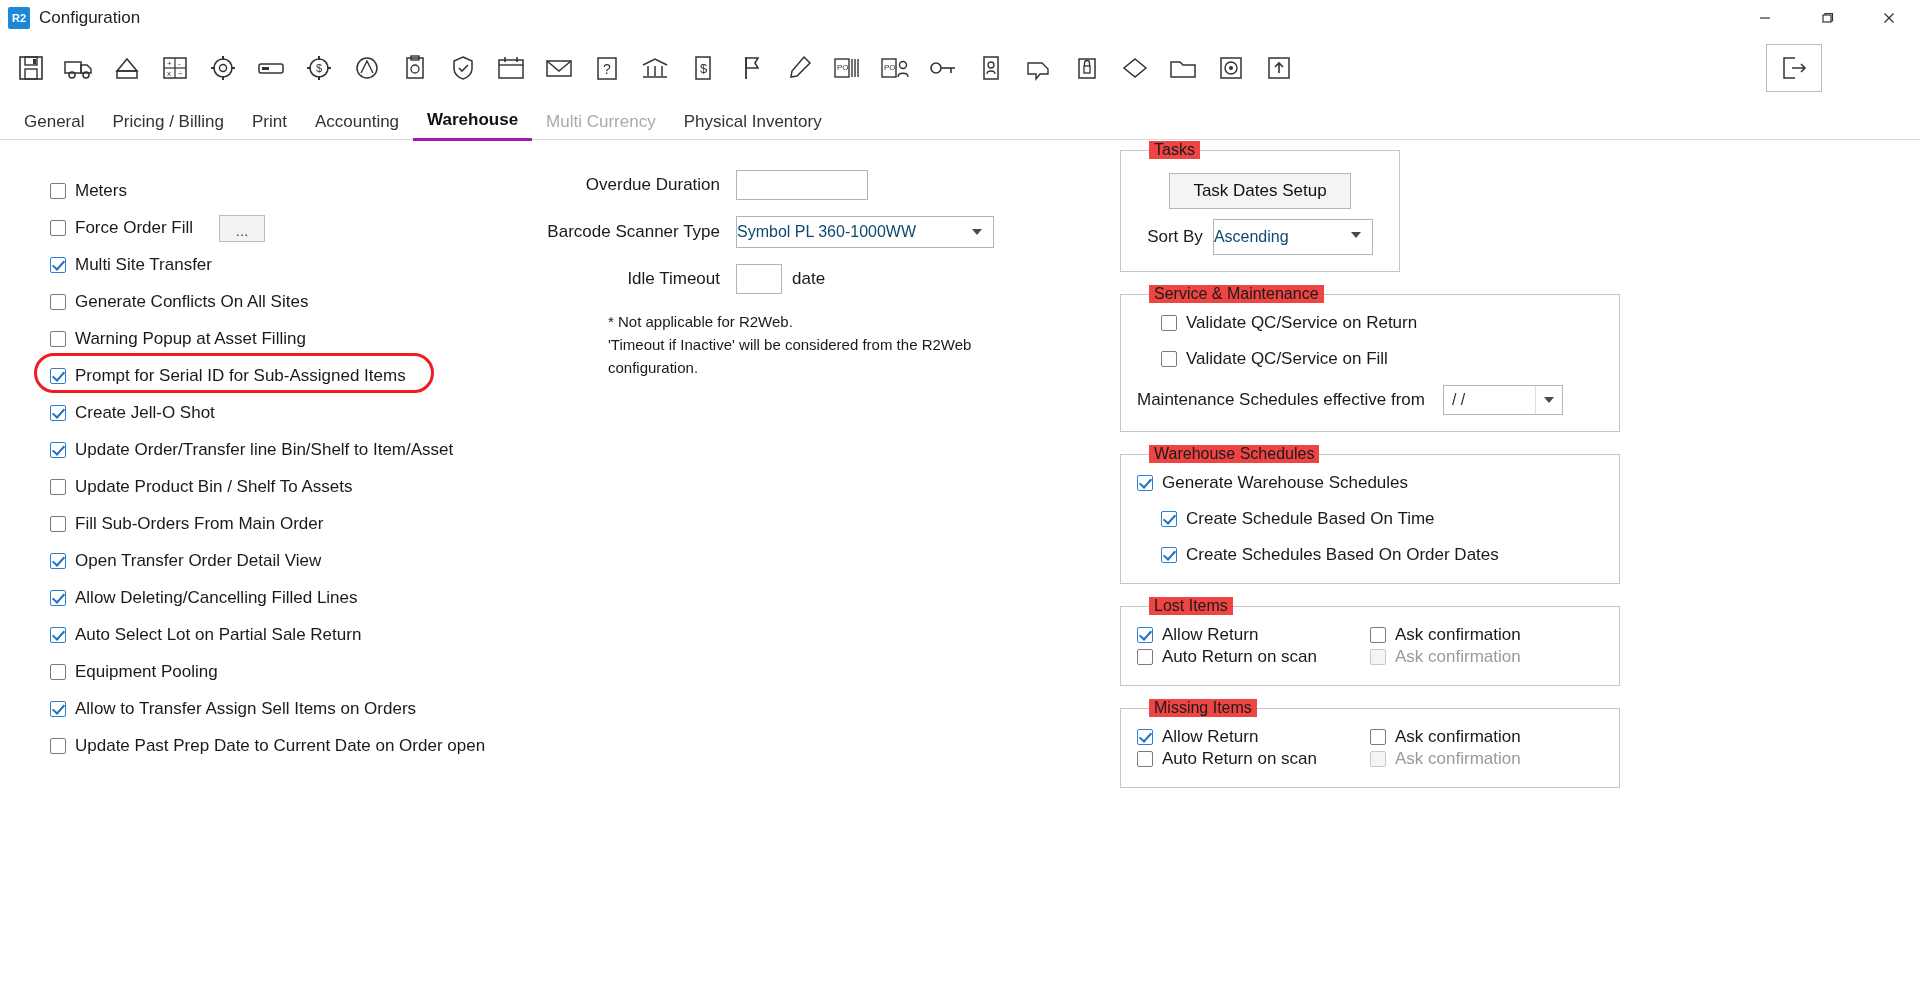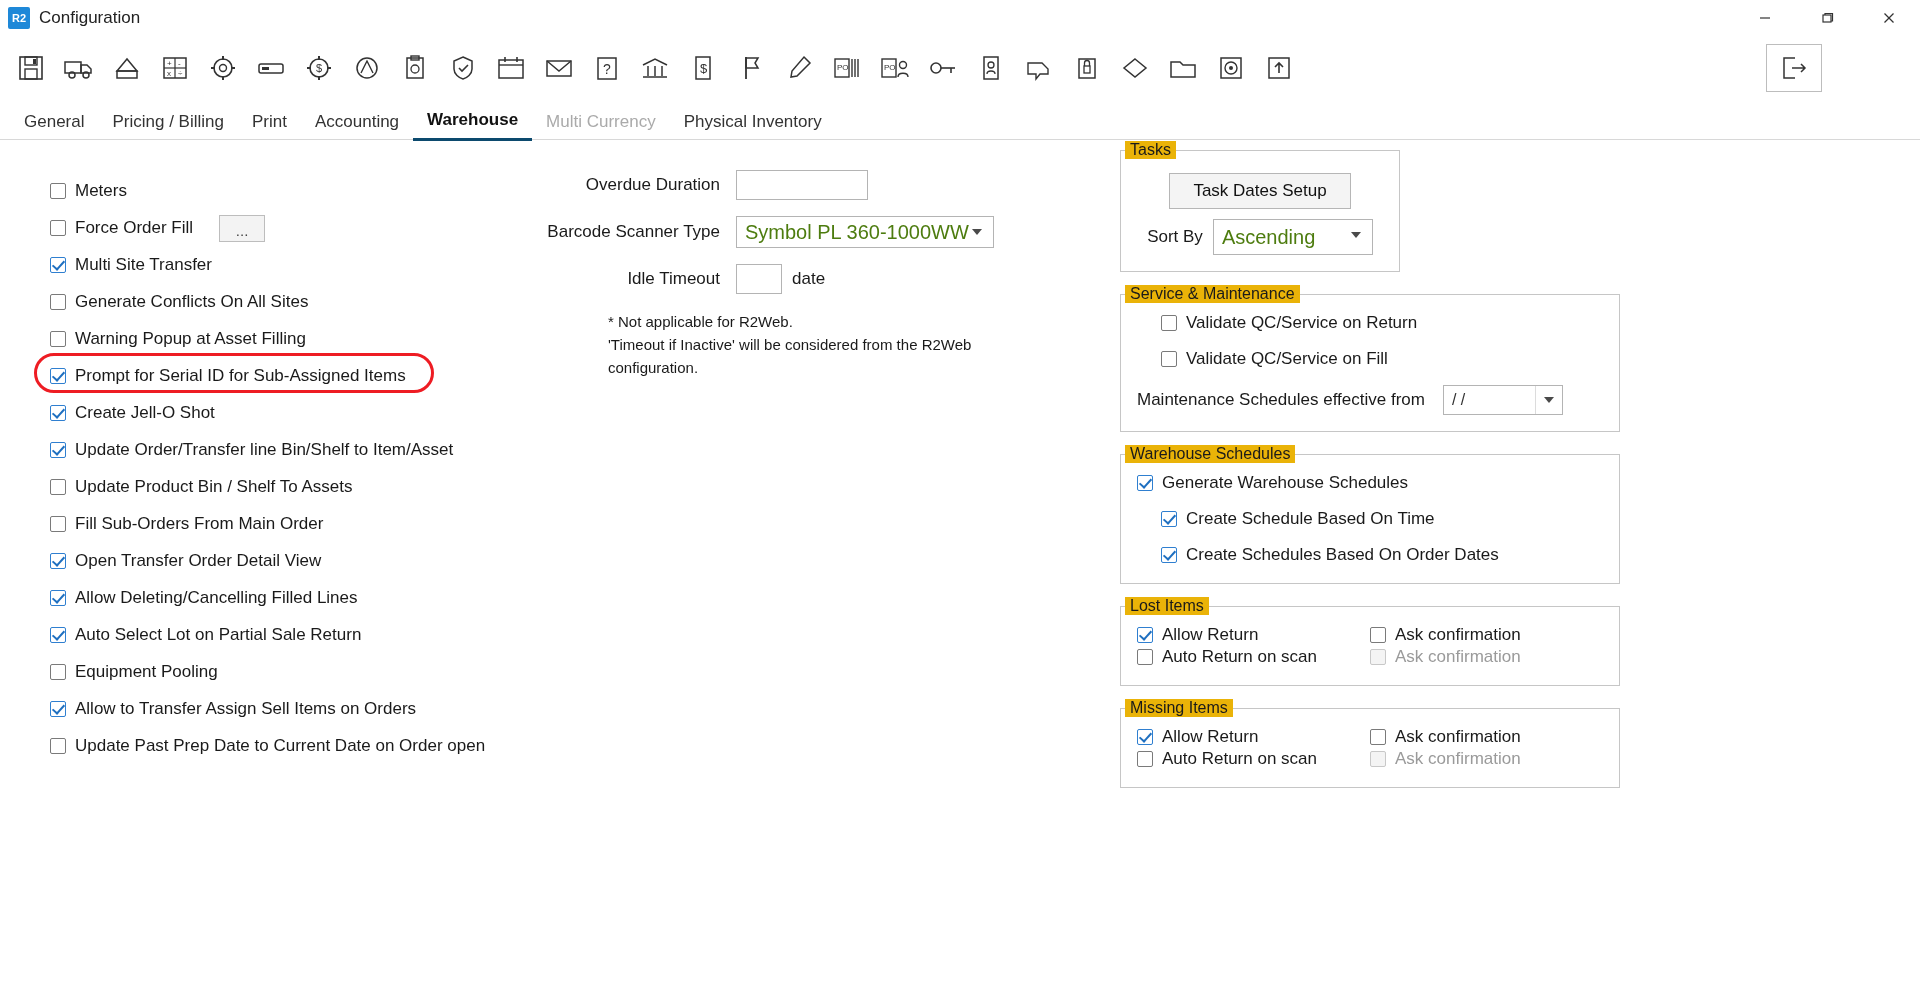--- a/index.html
+++ b/index.html
@@ -98,21 +98,21 @@
   .tab {
     padding: 0 14px 8px 14px;
     font-size: 17px;
     color: #333;
     position: relative;
     top: 2px;
   }
   .tab.active {
     color: #111;
     font-weight: bold;
-    border-bottom: 3px solid #0c4a6e;
+    border-bottom: 3px solid #a21caf;
   }
   .tab.disabled { color: #aaaaaa; }
   .tab-group { display: flex; align-items: center; }
 
   
   .content {
     position: relative;
     height: 820px;
   }
 
@@ -220,23 +220,22 @@
   }
   .txt-input.small { width: 46px; }
   .select {
     width: 258px;
     height: 32px;
     border: 1px solid #b4b4b4;
     background: #fff;
     box-sizing: border-box;
     display: flex;
     align-items: center;
-    padding-left: 8px;
-    font-size: 20px;
-    color: #4d7c0f;
+    font-size: 16px;
+    color: #0c4a6e;
     position: relative;
   }
   .select .arrow {
     position: absolute;
     right: 0; top: 0;
     width: 32px; height: 30px;
     display: flex;
     align-items: center;
     justify-content: center;
   }
@@ -262,22 +261,22 @@
   .group {
     border: 1px solid #c6c6c6;
     position: relative;
     margin-bottom: 22px;
     padding: 18px 16px 16px 16px;
     box-sizing: border-box;
   }
   .group > .legend {
     position: absolute;
     top: -10px;
-    left: 4px;
-    background: #eab308;
+    left: 28px;
+    background: #ef4444;
     padding: 0 5px;
     font-size: 16px;
     color: #1a1a1a;
   }
   .btn {
     width: 180px;
     height: 34px;
     border: 1px solid #b6b6b6;
     background: #f4f4f4;
     font-size: 17px;

